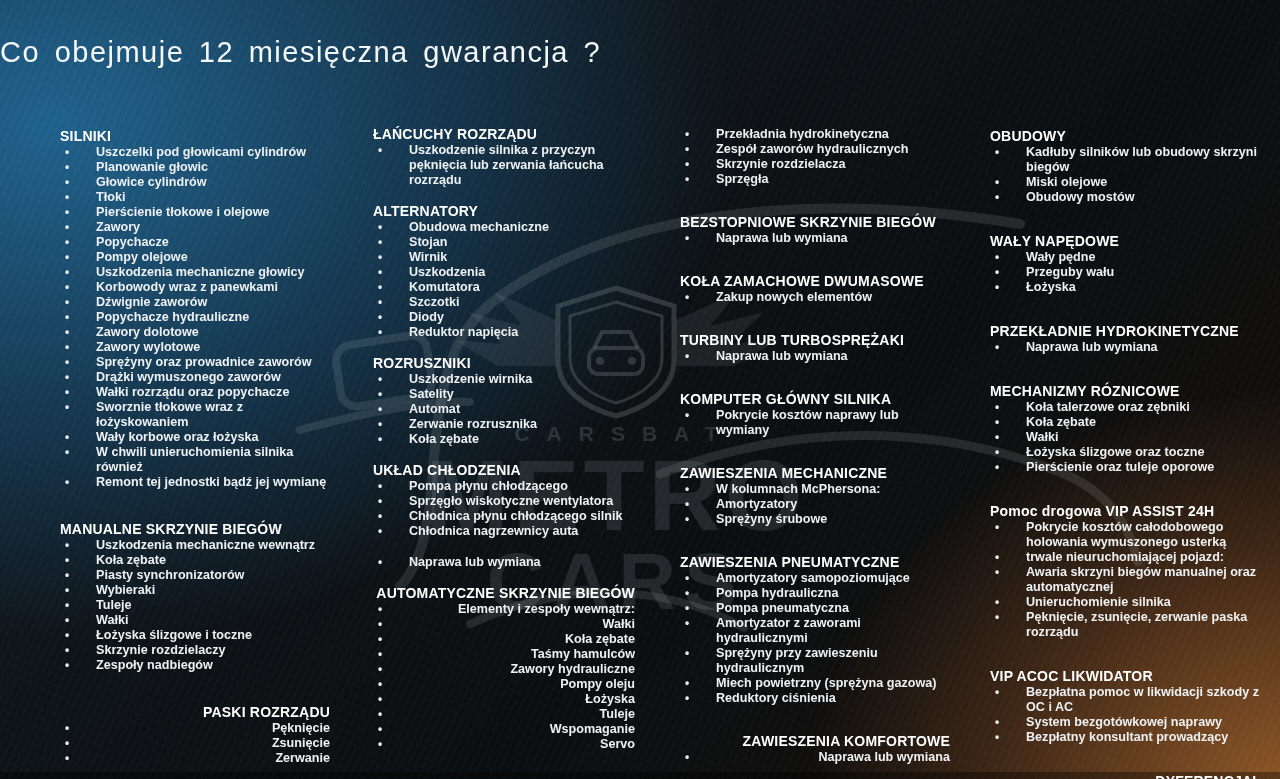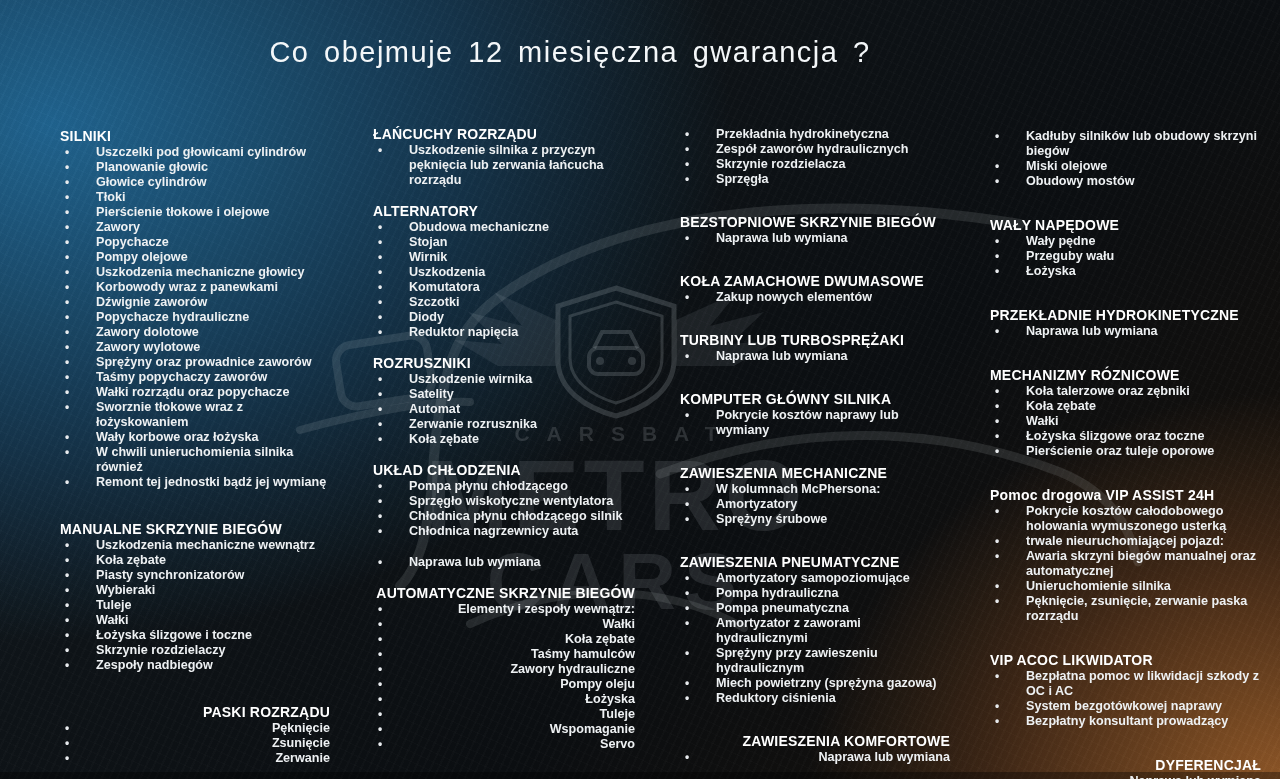--- a/index.html
+++ b/index.html
@@ -33,21 +33,21 @@
     text-align:center; pointer-events:none; user-select:none;
     color:rgba(173,181,187,0.16);
   }
   .watermark .shield { display:block; margin:0 auto 2px auto; }
   .wm-top  { font-size:21px; font-weight:700; letter-spacing:17px; text-indent:17px; color:rgba(173,181,187,0.20); }
   .wm-main { font-size:100px; font-weight:700; line-height:0.98; letter-spacing:4px; color:rgba(173,181,187,0.15);text-align:center; }
   .wm-sub  { font-size:80px;  font-weight:700; line-height:0.95; letter-spacing:8px; color:rgba(173,181,187,0.15); }
 
   .title {
     position:absolute; top:36px; left:0; width:1280px; margin:0; padding-right:140px;
-    text-align:center; color:#f4f7f9; font-weight:400;
+    color:#f4f7f9; font-weight:400;
     font-size:29px; letter-spacing:1.5px; word-spacing:5px; z-index:2;
   }
 
   .col { position:absolute; z-index:2; color:#eef1f3; }
   .col-1 { left:44px;  top:113px; width:302px; }
   .col-2 { left:357px; top:111px; width:294px; }
   .col-3 { left:664px; top:111px; width:302px; }
   .col-4 { left:974px; top:113px; width:303px; }
 
   .section { margin:16px; }
@@ -121,21 +121,21 @@
           <li><span class="bullet">•</span><span class="item-text">Zawory</span></li>
           <li><span class="bullet">•</span><span class="item-text">Popychacze</span></li>
           <li><span class="bullet">•</span><span class="item-text">Pompy olejowe</span></li>
           <li><span class="bullet">•</span><span class="item-text">Uszkodzenia mechaniczne głowicy</span></li>
           <li><span class="bullet">•</span><span class="item-text">Korbowody wraz z panewkami</span></li>
           <li><span class="bullet">•</span><span class="item-text">Dźwignie zaworów</span></li>
           <li><span class="bullet">•</span><span class="item-text">Popychacze hydrauliczne</span></li>
           <li><span class="bullet">•</span><span class="item-text">Zawory dolotowe</span></li>
           <li><span class="bullet">•</span><span class="item-text">Zawory wylotowe</span></li>
           <li><span class="bullet">•</span><span class="item-text">Sprężyny oraz prowadnice zaworów</span></li>
-          <li><span class="bullet">•</span><span class="item-text">Taśmy popychaczy zaworów</span></li>
+          <li><span class="bullet">•</span><span class="item-text">Drążki wymuszonego zaworów</span></li>
           <li><span class="bullet">•</span><span class="item-text">Wałki rozrządu oraz popychacze</span></li>
           <li><span class="bullet">•</span><span class="item-text">Sworznie tłokowe wraz z łożyskowaniem</span></li>
           <li><span class="bullet">•</span><span class="item-text">Wały korbowe oraz łożyska</span></li>
           <li><span class="bullet">•</span><span class="item-text">W chwili unieruchomienia silnika również</span></li>
           <li><span class="bullet">•</span><span class="item-text">Remont tej jednostki bądź jej wymianę</span></li>
         </ul>
       </div>
       <div class="section">
         <h3>MANUALNE SKRZYNIE BIEGÓW</h3>
         <ul>
@@ -274,20 +274,21 @@
       </div>
       <div class="section">
         <h3>ZAWIESZENIA KOMFORTOWE</h3>
         <ul>
           <li><span class="bullet">•</span><span class="item-text">Naprawa lub wymiana</span></li>
         </ul>
       </div>
     </div>
   <div class="col col-4" id="col-3">
       <div class="section">
+        <h3>OBUDOWY</h3>
         <ul>
           <li><span class="bullet">•</span><span class="item-text">Kadłuby silników lub obudowy skrzyni biegów</span></li>
           <li><span class="bullet">•</span><span class="item-text">Miski olejowe</span></li>
           <li><span class="bullet">•</span><span class="item-text">Obudowy mostów</span></li>
         </ul>
       </div>
       <div class="section">
         <h3>WAŁY NAPĘDOWE</h3>
         <ul>
           <li><span class="bullet">•</span><span class="item-text">Wały pędne</span></li>

